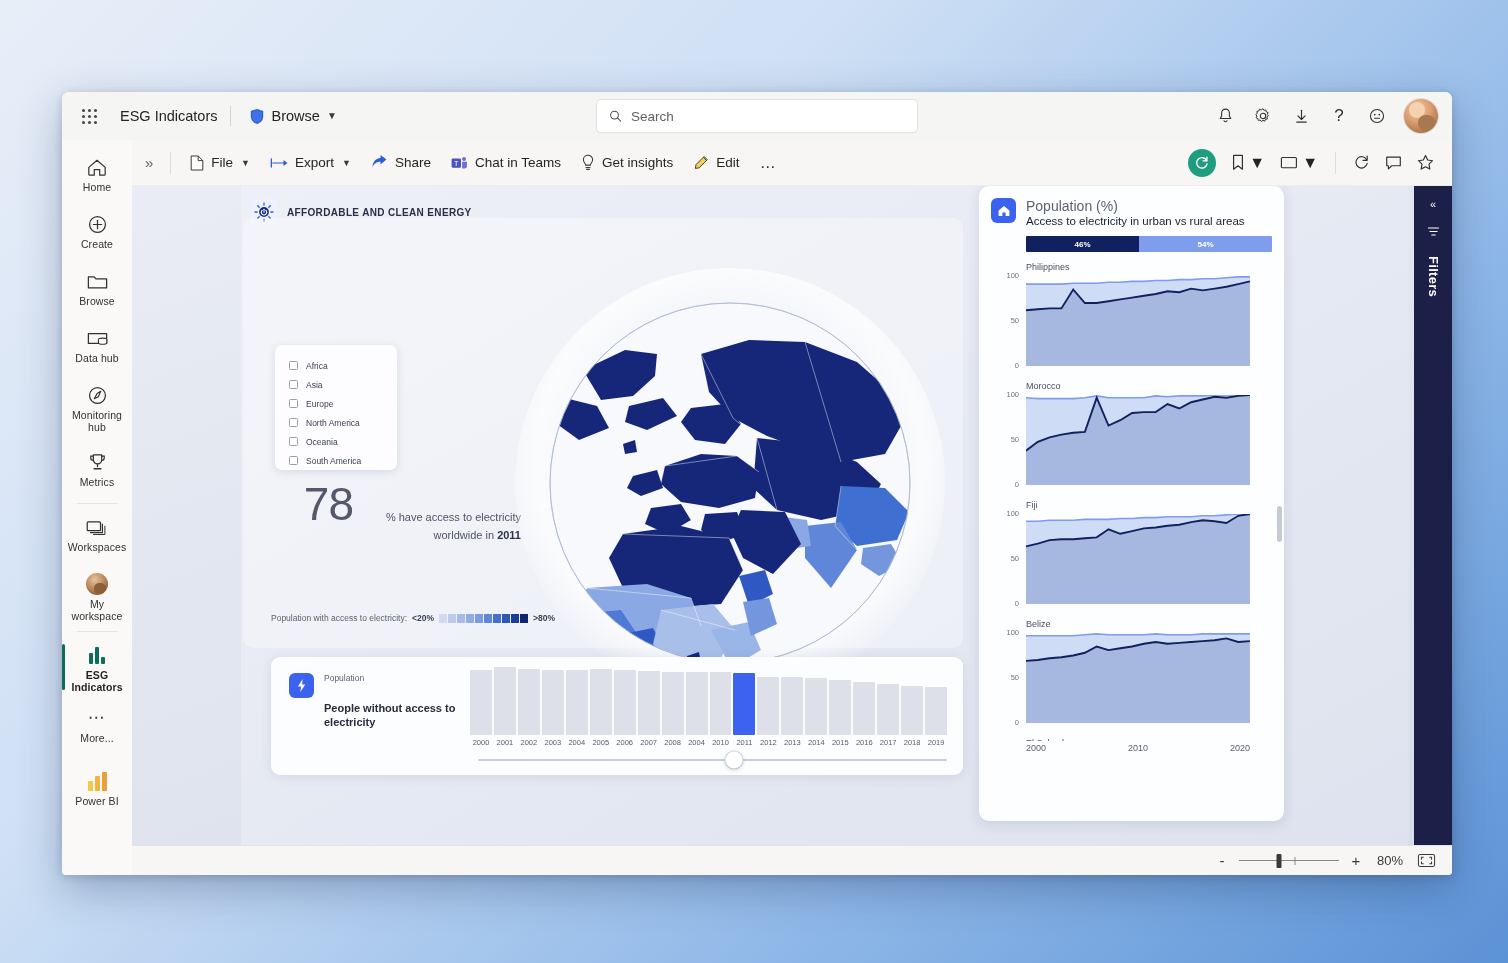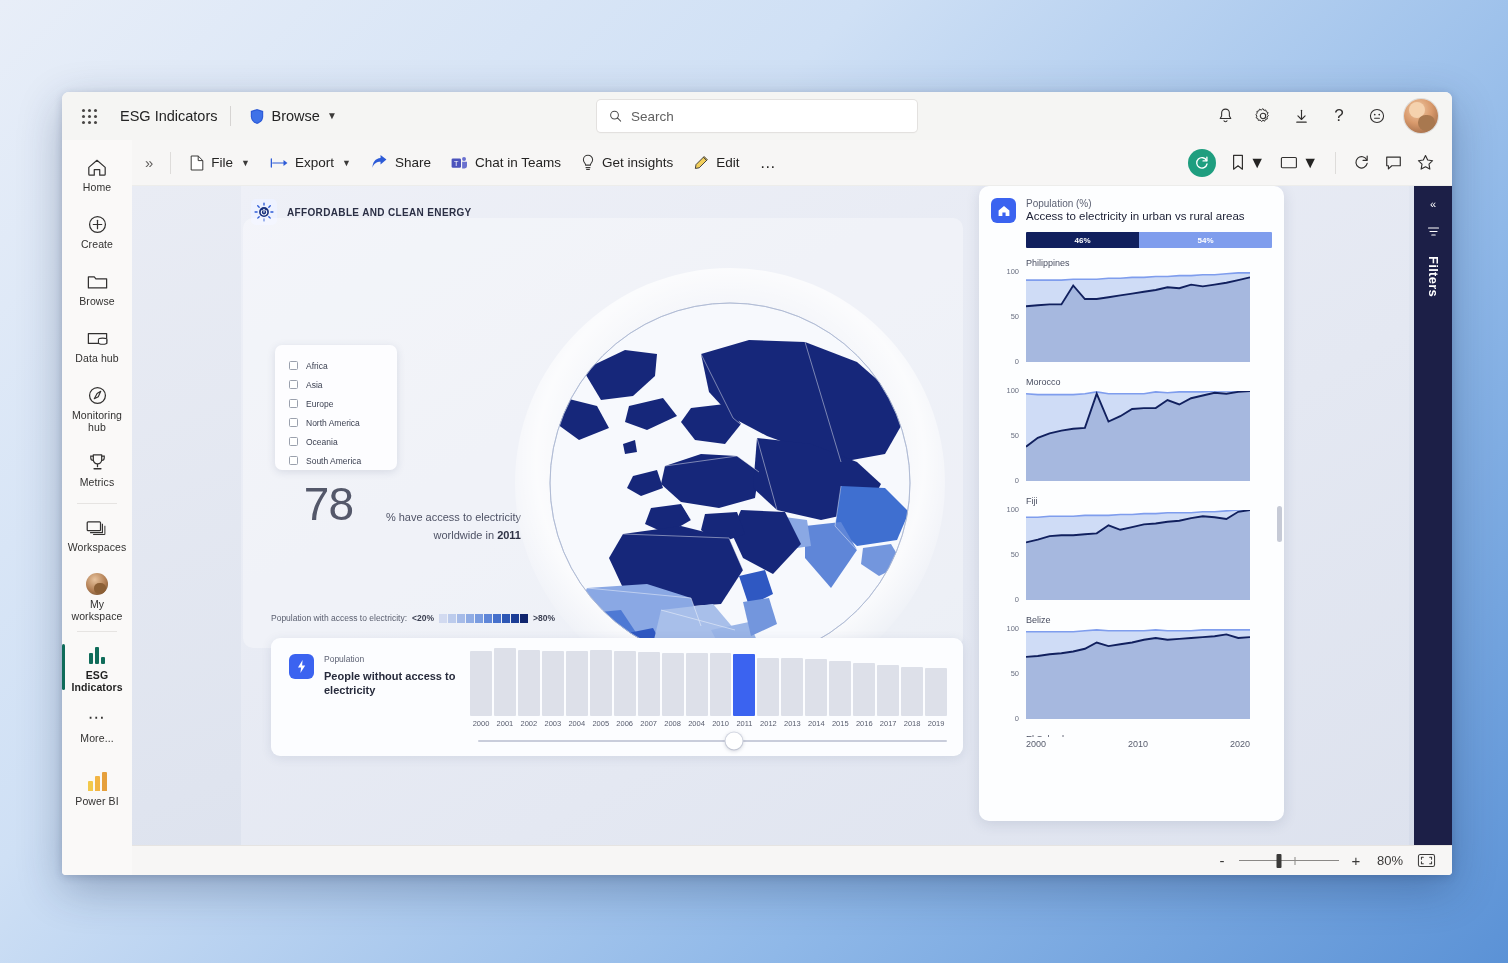--- a/index.html
+++ b/index.html
@@ -267,33 +267,33 @@
 
   
   #globe-wrap {
     position: absolute; left: 262px; top: 40px;
     width: 450px; height: 450px;
     pointer-events: none;
   }
 
   
   #timeline-card {
-    position: absolute; left: 30px; top: 452px;
+    position: absolute; left: 30px; top: 471px;
     width: 692px; height: 118px;
     background: #fcfdff; border-radius: 9px;
     box-shadow: 0 2px 11px rgba(40,55,95,.10);
     display: flex;
   }
   #tl-left { width: 195px; padding: 16px 0 0 18px; display: flex; gap: 10px; }
   #tl-badge {
     width: 25px; height: 25px; border-radius: 6px; background: #3b63f0;
     display: flex; align-items: center; justify-content: center; flex: 0 0 25px;
   }
   #tl-cap { font-size: 8.5px; color: #5d6274; }
-  #tl-title { font-size: 11px; font-weight: bold; color: #272b3c; line-height: 14px; margin-top: 5px; }
+  #tl-title { font-size: 11px; font-weight: bold; color: #272b3c; line-height: 14px; margin-top: 18px; }
   #tl-right { flex: 1; position: relative; padding: 10px 16px 0 4px; }
   #bars { display: flex; align-items: flex-end; gap: 2px; height: 68px; }
   .bar-col { flex: 1; display: flex; flex-direction: column; justify-content: flex-end; height: 100%; }
   .bar { width: 100%; background: #dde0e9; border-radius: 1px; }
   .bar.sel { background: #3b63f0; }
   #bar-labels { display: flex; gap: 2px; margin-top: 3px; }
   .bar-lbl { flex: 1; text-align: center; font-size: 7.5px; color: #585d6e; }
   #slider-row {
     position: absolute; left: 12px; right: 16px; bottom: 6px;
     height: 18px; display: flex; align-items: center;
@@ -312,21 +312,21 @@
     width: 305px; height: 635px;
     background: #fdfeff; border-radius: 10px;
     box-shadow: 0 3px 14px rgba(40,55,95,.13);
     overflow: hidden;
   }
   #rp-header { display: flex; gap: 10px; padding: 12px 0 0 12px; }
   #rp-badge {
     width: 25px; height: 25px; border-radius: 6px; background: #3b63f0;
     display: flex; align-items: center; justify-content: center; flex: 0 0 25px;
   }
-  #rp-cap { font-size: 10px; color: #5d6274; }
+  #rp-cap { font-size: 14px; color: #5d6274; }
   #rp-title { font-size: 11.5px; font-weight: normal; color: #202438; margin-top: 1px; }
   #rp-legend { display: flex; align-items: center; gap: 7px; padding: 11px 0 0 47px; }
   #rp-legend-label { font-size: 8.5px; color: #4c5164; }
   .rp-leg-item { display: flex; align-items: center; gap: 4px; cursor: pointer; }
   .rp-dot { width: 8px; height: 8px; border-radius: 50%; display:block; }
   .rp-leg-txt { font-size: 8.5px; color: #2b2f40; }
   #split-bar {
     margin: 9px 12px 0 47px; height: 16px; display: flex; border-radius: 1px; overflow: hidden;
   }
   .sb-seg { display: flex; align-items: center; justify-content: center; font-size: 8px; font-weight: bold; color: #fff; }

